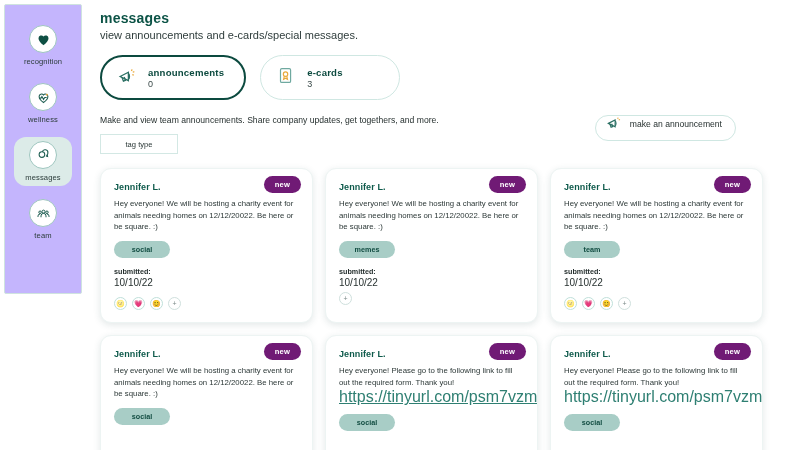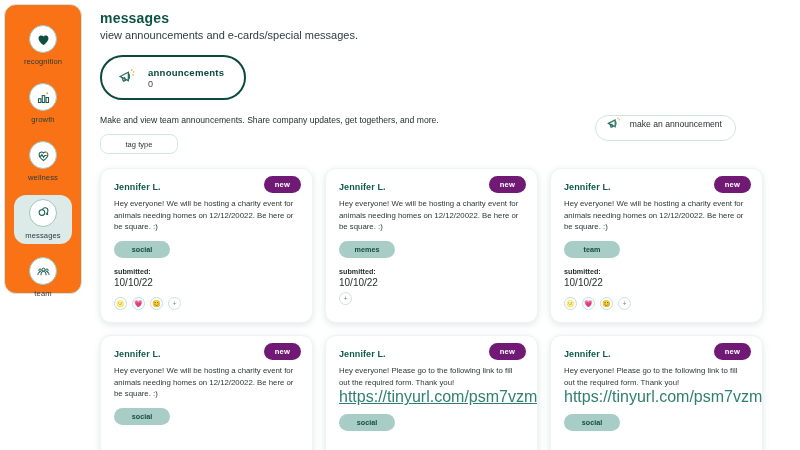--- a/index.html
+++ b/index.html
@@ -9,22 +9,22 @@
     font-family: "Liberation Sans", sans-serif;
     overflow: hidden;
   }
   .app { position: relative; width: 800px; height: 450px; display: flex; background:#fff; }
 
   
   .sidebar {
     position: absolute; left: 4px; top: 4px;
     width: 78px; height: 290px;
     border: 1.4px solid #cfe3df;
-    border-radius: 12px;
-    background: #f97316;
+    border-radius: 2px;
+    background: #c4b5fd;
     display: flex; flex-direction: column;
     align-items: center;
     padding-top: 16px;
     gap: 9px;
     z-index: 5;
   }
   .nav-item {
     width: 58px; padding: 4px 0 4px;
     display: flex; flex-direction: column; align-items: center;
     border-radius: 12px;
@@ -62,21 +62,21 @@
   .tab.inactive { border: 1.3px solid #cfe7e2; min-width: 140px; }
   .tab-txt { display: flex; flex-direction: column; justify-content: center; gap: 1px; }
   .tab-label { font-size: 9.6px; font-weight: bold; color: #0c4a3f; letter-spacing:.2px; }
   .tab-count { font-size: 9px; color: #3a4a49; }
 
   
   .desc-row { margin-top: 15px; display: flex; align-items: flex-start; justify-content: space-between; padding-right: 64px; }
   .desc-text { font-size: 8.6px; color: #26302f; }
   .tag-filter {
     margin-top: 9px;
-    width: 78px; height: 20px; border-radius: 8px;
+    width: 78px; height: 20px; border-radius: 0;
     border: 1.2px solid #d3e8e4; background:#fff;
     display:flex; align-items:center; justify-content:center;
     font-size: 7.6px; color:#2a3736; cursor: pointer;
   }
   .make-btn {
     height: 26px; border-radius: 15px; border: 1.2px solid #cfe7e2; background:#fff;
     display:flex; align-items:center; gap:7px; padding: 0 13px 8px 9px;
     font-size: 8.6px; color: #26302f; cursor:pointer; white-space: nowrap;
   }
 
@@ -135,31 +135,20 @@
 
     <div class="nav-item">
       <span class="nav-ring">
         <svg width="15" height="15" viewBox="0 0 24 24">
             <path d="M12 21s-8-5.3-8-11a4.6 4.6 0 018-3 4.6 4.6 0 018 3c0 5.7-8 11-8 11z" fill="#0e4f43"></path>
           </svg>
       </span>
       <span class="nav-label">recognition</span>
     </div>
 
-    <div class="nav-item">
-      <span class="nav-ring">
-        <svg width="15" height="15" viewBox="0 0 24 24" fill="none" stroke="#1d5d51" stroke-width="1.7">
-          <rect x="4" y="14" width="4" height="6"></rect>
-            <rect x="10" y="9" width="4" height="11"></rect>
-            <rect x="16" y="12" width="4" height="8"></rect>
-          <circle cx="18" cy="5" r="1.6" fill="#e9a93c" stroke="none"></circle>
-        </svg>
-      </span>
-      <span class="nav-label">growth</span>
-    </div>
 
     <div class="nav-item">
       <span class="nav-ring">
         <svg width="15" height="15" viewBox="0 0 24 24" fill="none" stroke="#1d5d51" stroke-width="1.7">
           <path d="M12 20s-7-4.6-7-9.5A3.9 3.9 0 0112 8a3.9 3.9 0 017 2.5c0 4.9-7 9.5-7 9.5z"></path>
           <path d="M5 13h3l1.5-2.5L12 15l2-3h3"></path>
           <circle cx="17.5" cy="7.5" r="1.5" fill="#e9a93c" stroke="none"></circle>
         </svg>
       </span>
       <span class="nav-label">wellness</span>
@@ -204,20 +193,33 @@
             <path d="M13.5 9.5c1.6.6 1.6 5.4 0 6"></path>
             <path d="M17.5 4.8l-.6 1.7M20 7.3l-1.7.6M19.4 11l-1.6-.5" stroke="#e9a93c"></path>
           </svg>
         </span>
         <span class="tab-txt">
           <span class="tab-label">announcements</span>
           <span class="tab-count">0</span>
         </span>
       </div>
 
+      <div class="tab inactive">
+        <span>
+          <svg width="22" height="22" viewBox="0 0 24 24" fill="none" stroke="#6fa9a0" stroke-width="1.3">
+            <rect x="6" y="4" width="11" height="15" rx="1.4"></rect>
+            <circle cx="11.5" cy="10" r="2.4" stroke="#e9a93c"></circle>
+            <path d="M10.2 12.2L9.4 15.6l2.1-1.2 2.1 1.2-.8-3.4" stroke="#e9a93c"></path>
+          </svg>
+        </span>
+        <span class="tab-txt">
+          <span class="tab-label">e-cards</span>
+          <span class="tab-count">3</span>
+        </span>
+      </div>
     </div>
 
     <div class="desc-row">
       <div>
         <div class="desc-text">Make and view team announcements. Share company updates, get togethers, and more.</div>
         <div class="tag-filter">tag type</div>
       </div>
       <div class="make-btn">
         <span>
           <svg width="18" height="18" viewBox="0 0 24 24" fill="none" stroke="#2b6f63" stroke-width="1.5">

